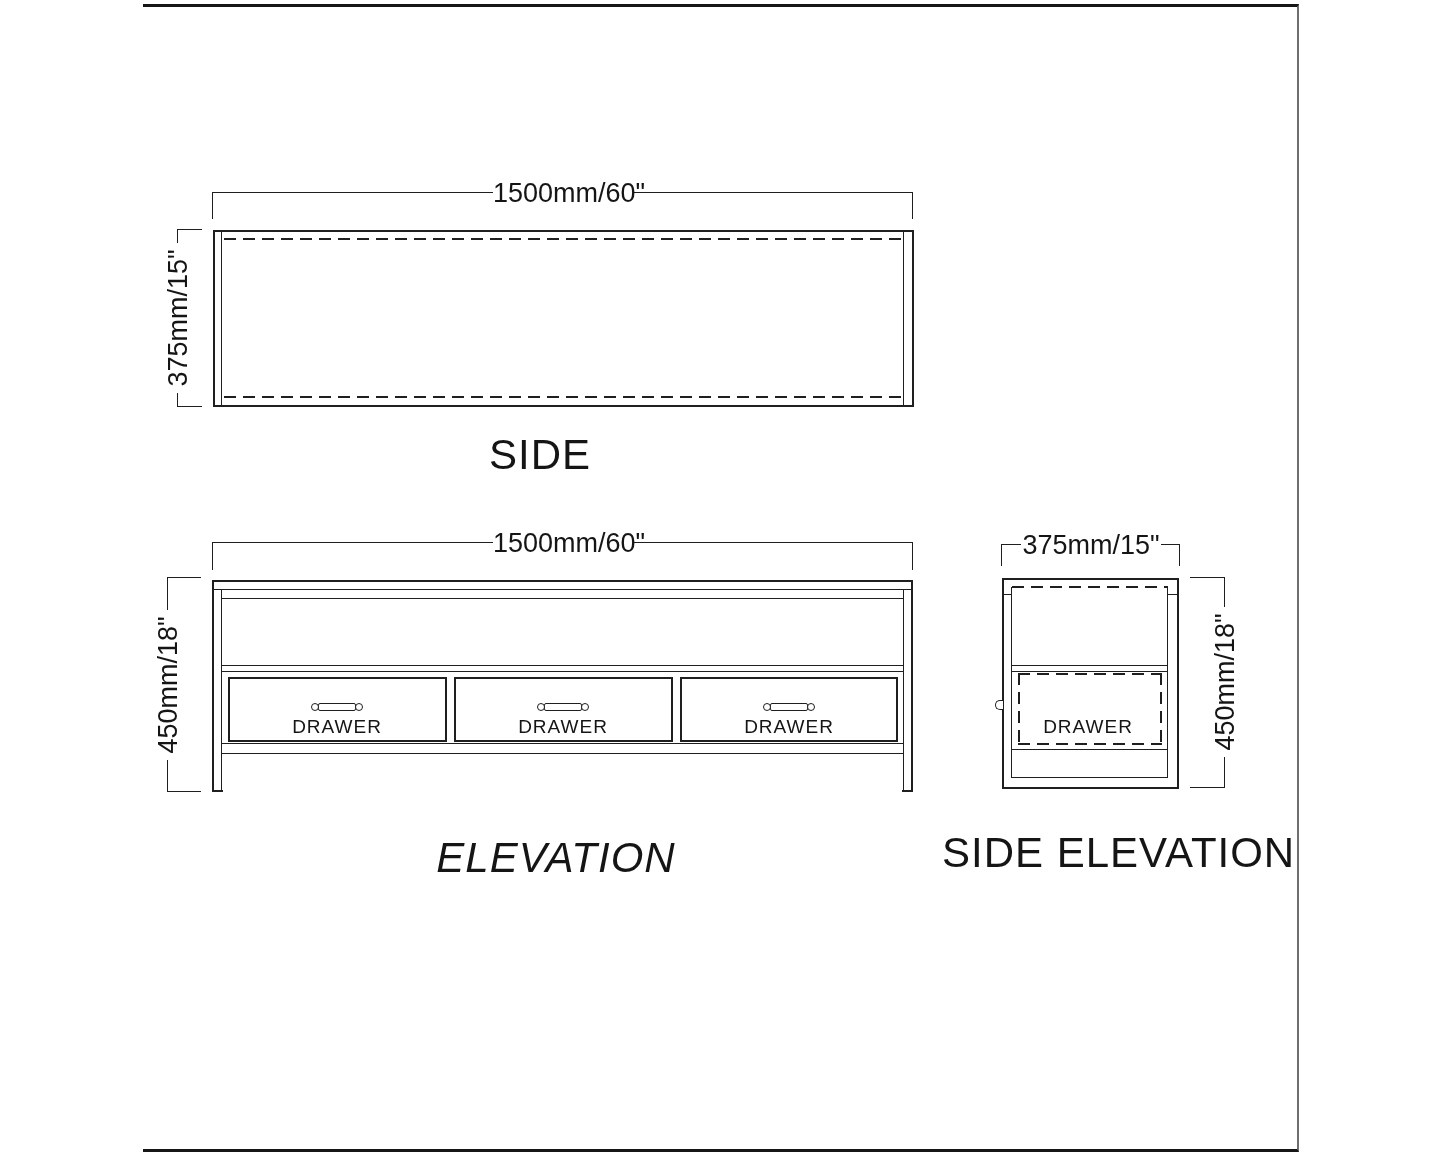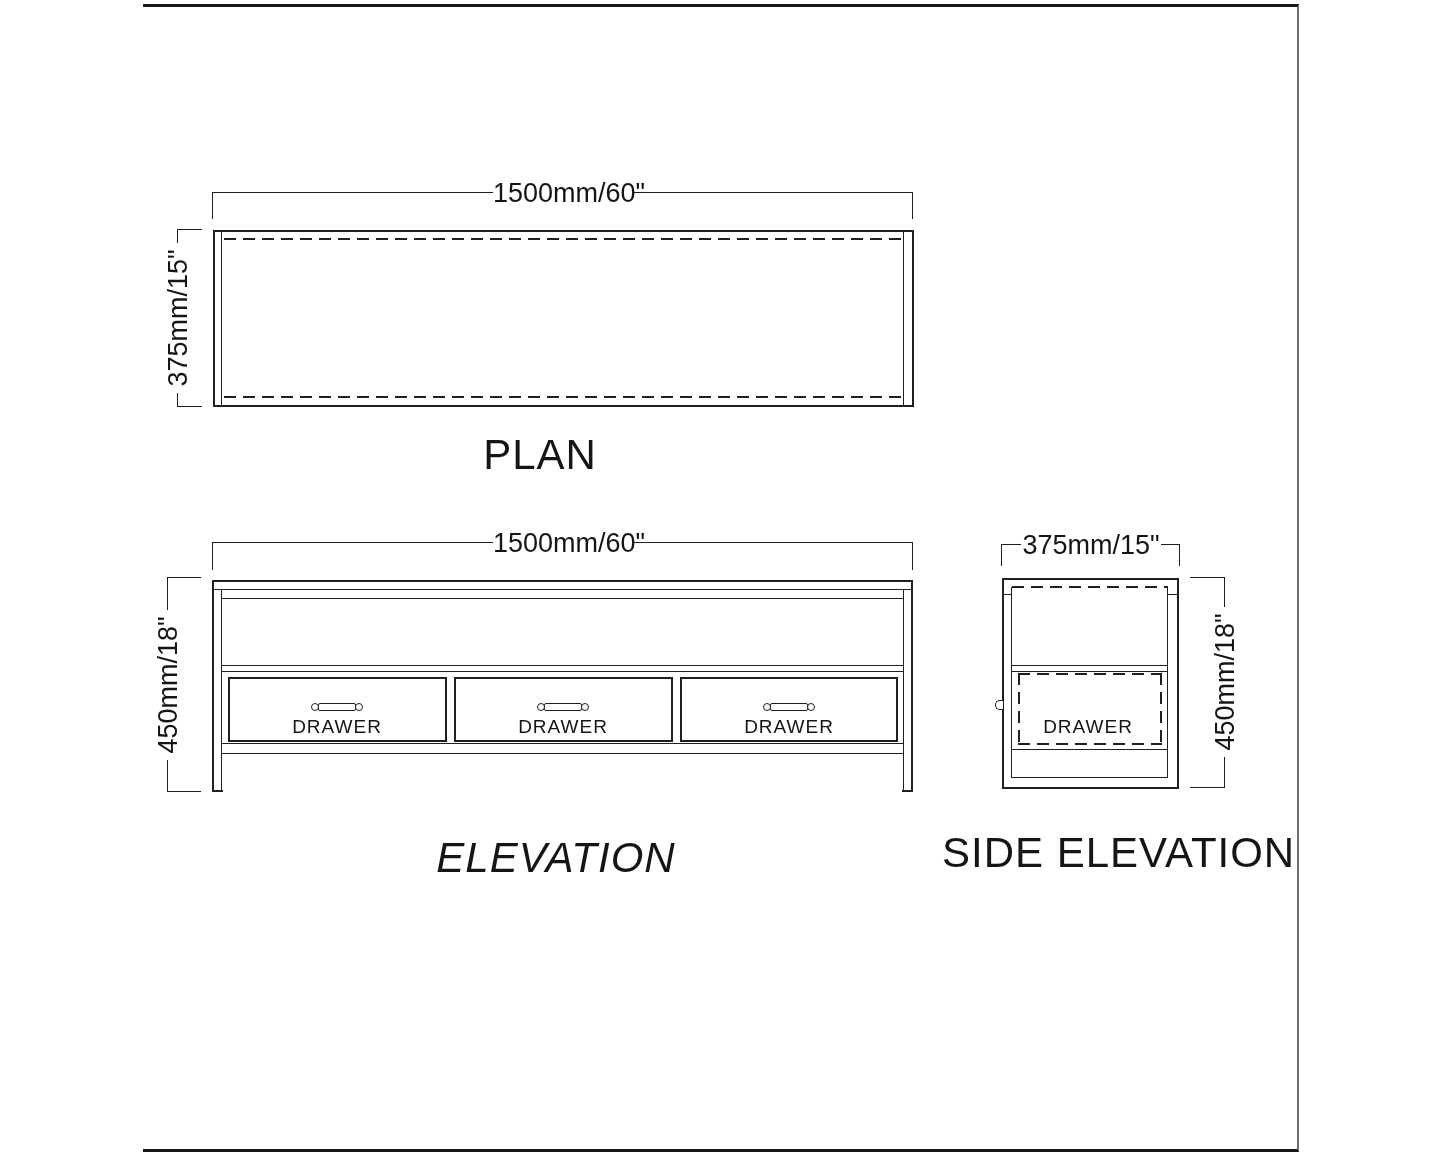--- a/index.html
+++ b/index.html
@@ -55,21 +55,21 @@
   <div class="hl" style="left:177px;top:229px;width:25px;"></div>
   <div class="hl" style="left:177px;top:406px;width:25px;"></div>
   <div class="dimtext rot" style="left:103px;top:303px;width:150px;">375mm/15"</div>
 
   <div class="box" style="left:213px;top:230px;width:701px;height:177px;"></div>
   <div class="vl" style="left:221px;top:232px;height:173px;"></div>
   <div class="vl" style="left:903px;top:232px;height:173px;"></div>
   <div class="dash-h" style="left:224px;top:238px;width:679px;"></div>
   <div class="dash-h" style="left:224px;top:396px;width:679px;"></div>
 
-  <div class="viewtitle" style="left:440px;top:433px;width:200px;">PLAN</div>
+  <div class="viewtitle" style="left:440px;top:433px;width:200px;">SIDE</div>
 </div>
 
 <div>
 
   <div class="hl" style="left:213px;top:542px;width:700px;"></div>
   <div class="vl" style="left:212px;top:542px;height:28px;"></div>
   <div class="vl" style="left:912px;top:542px;height:28px;"></div>
   <div class="dimtext" style="left:493px;top:528px;width:140px;">1500mm/60"</div>
 
   <div class="vl" style="left:167px;top:578px;height:214px;"></div>

